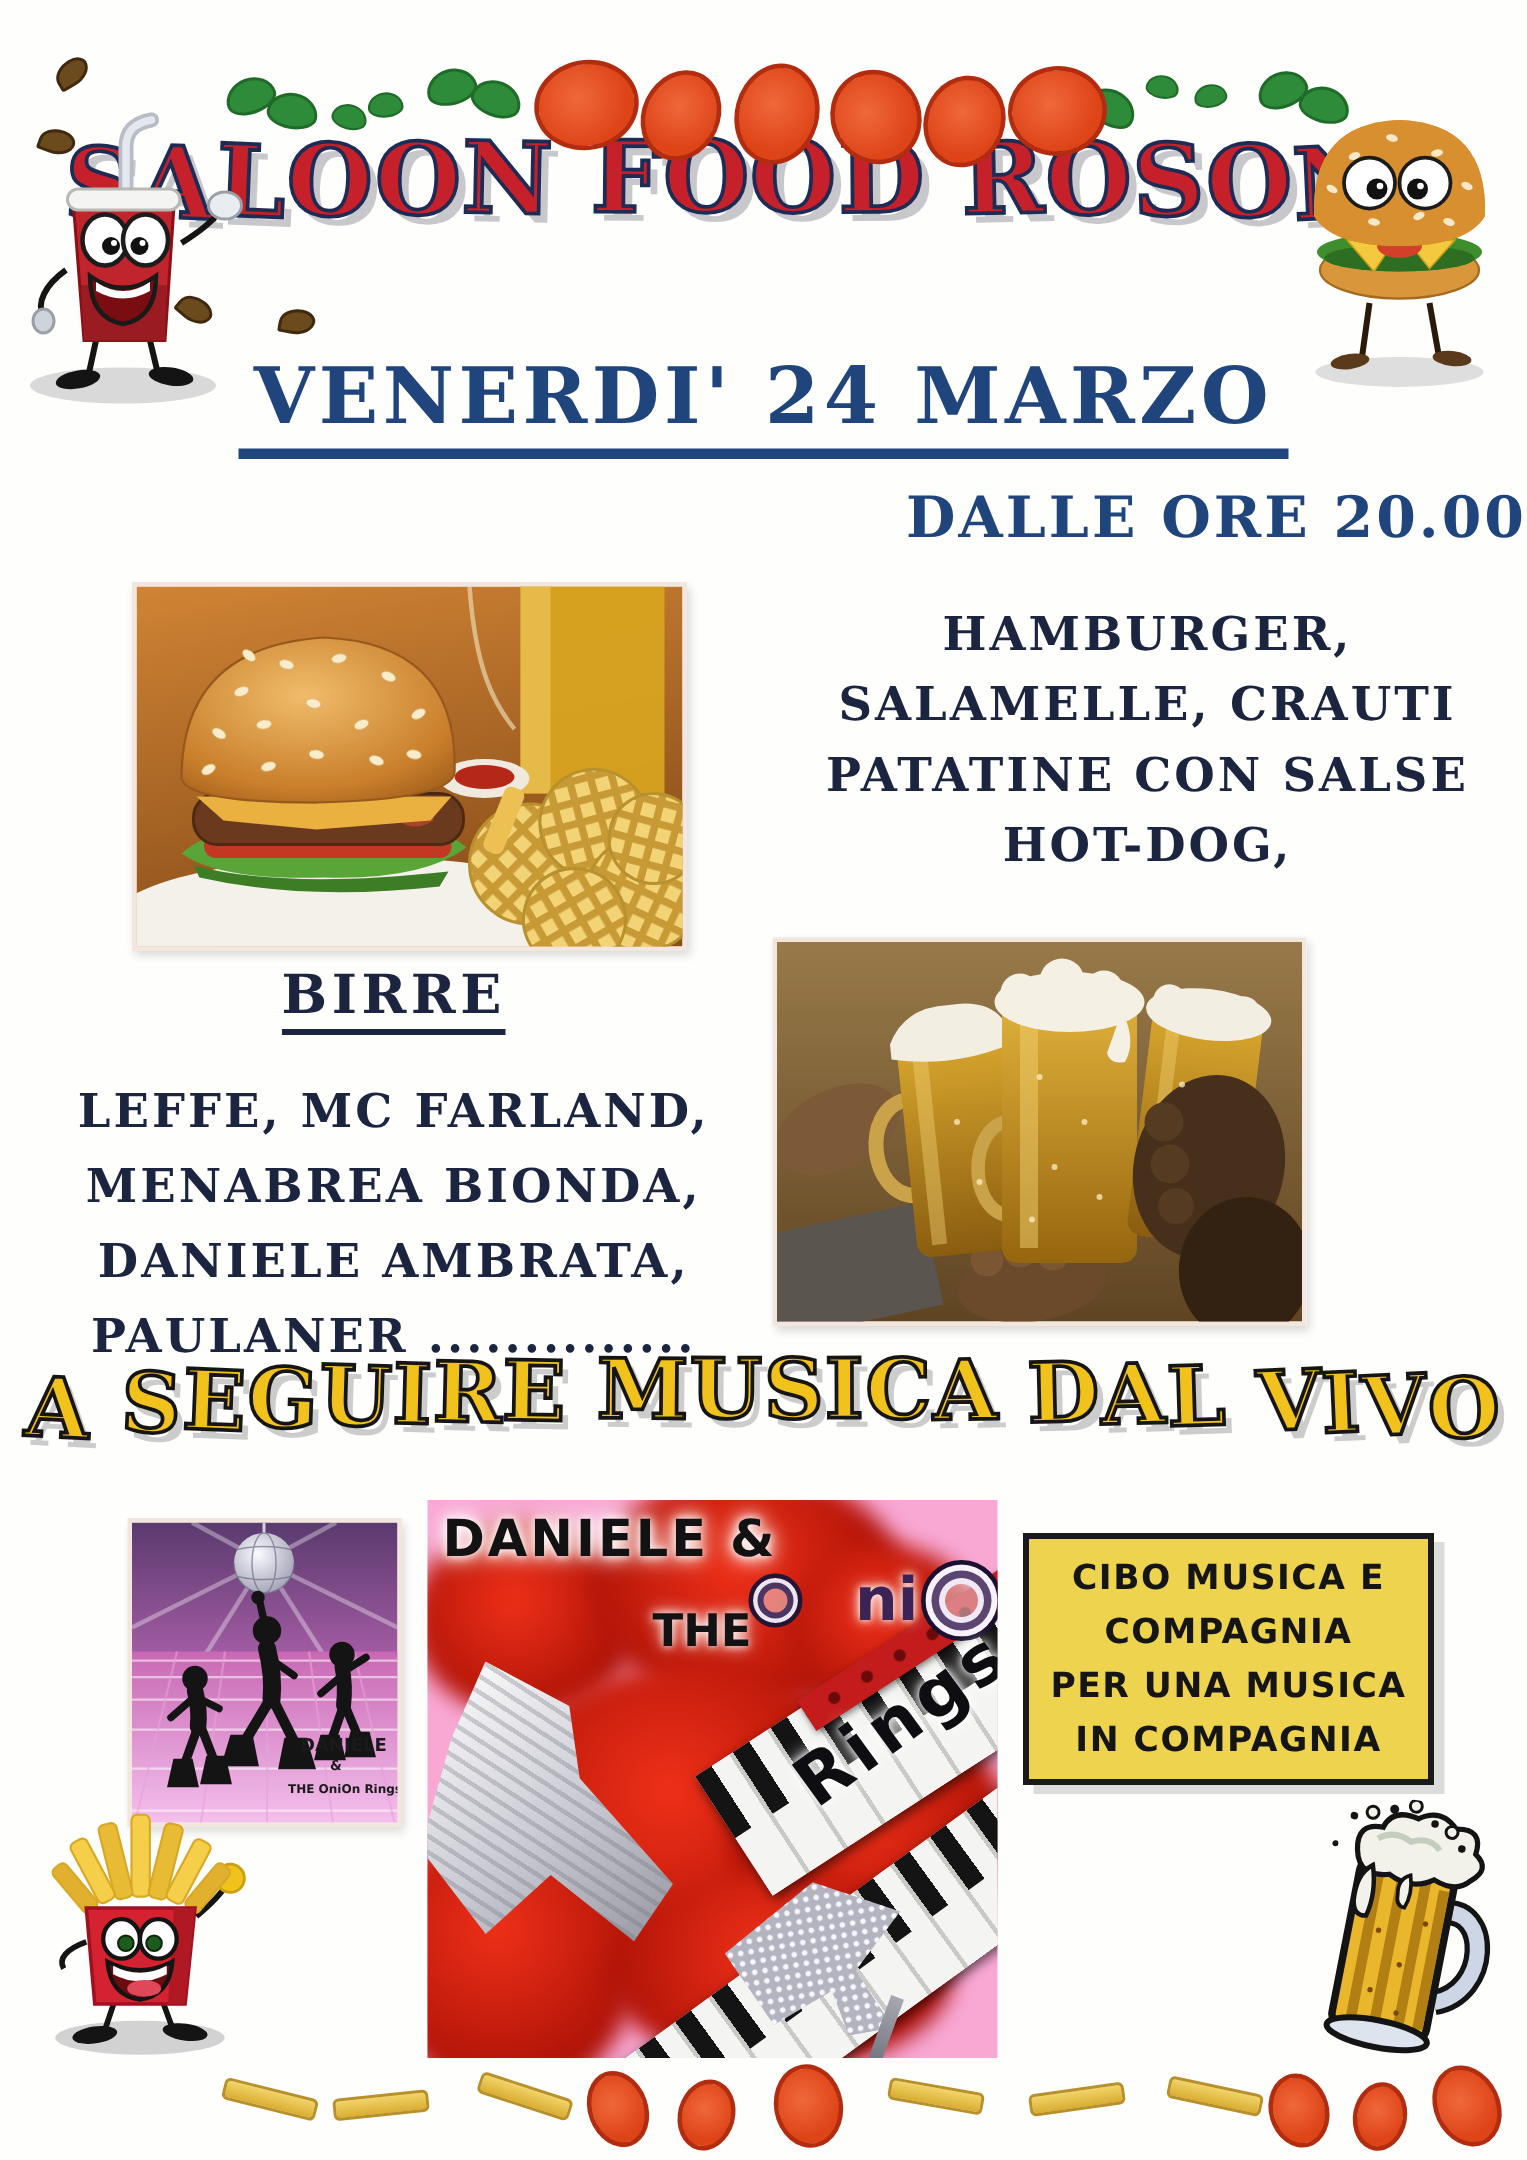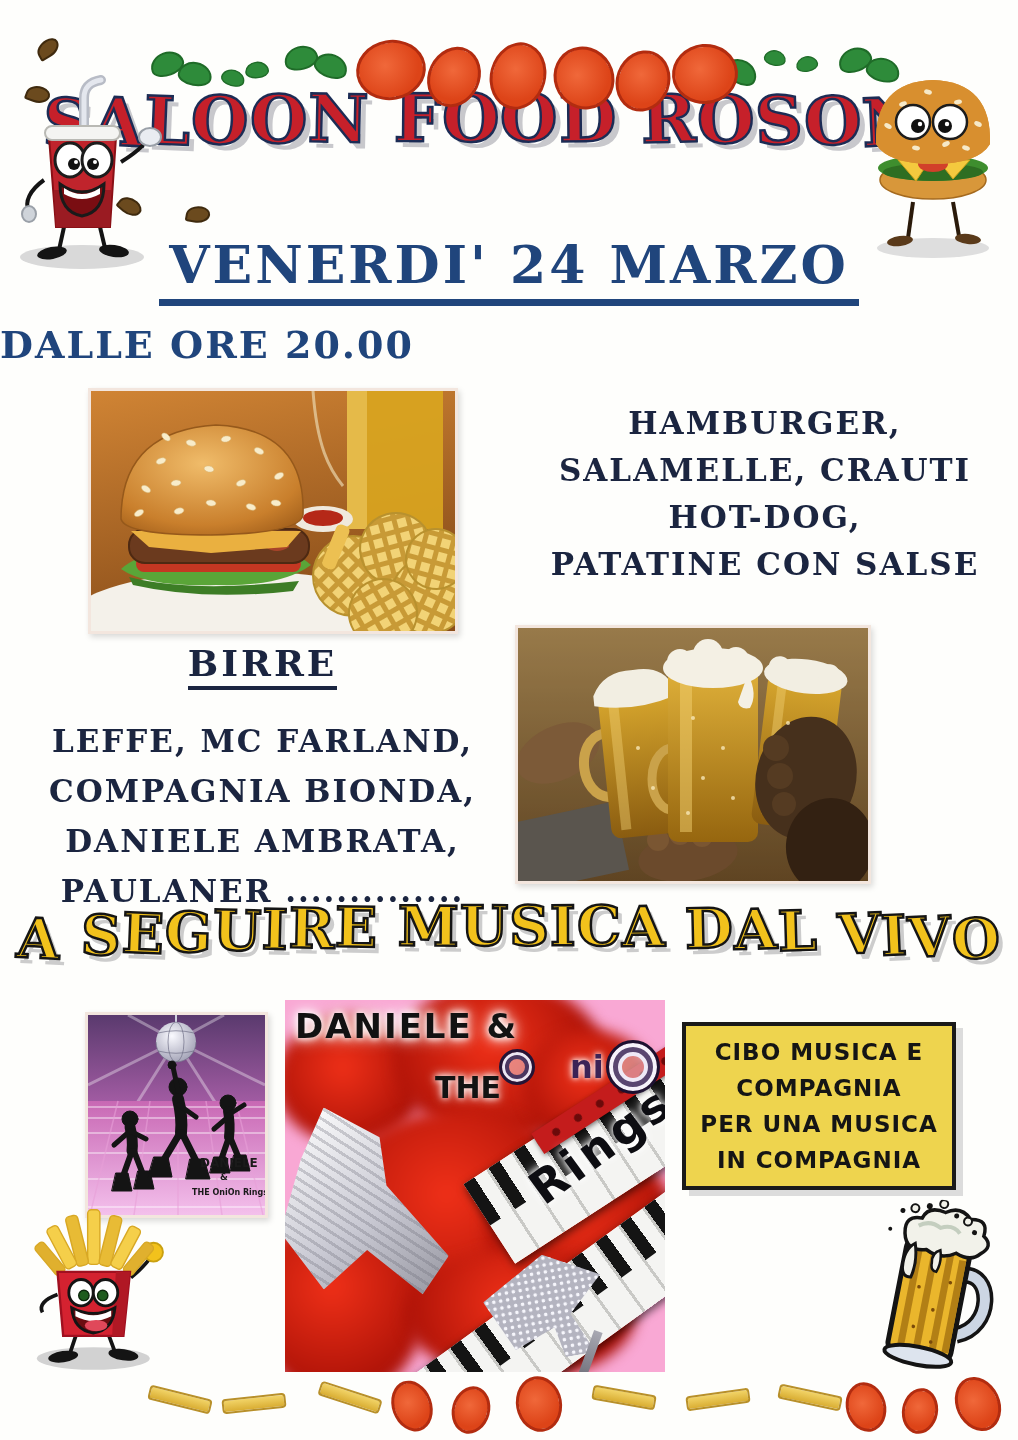--- a/index.html
+++ b/index.html
@@ -17,21 +17,21 @@
   .fry{height:11px;background:linear-gradient(#f2d468,#d9ad32);border:2px solid #b8902a;
        border-radius:4px;}
 
   
   .title{left:0;top:84px;width:100%;text-align:center;font-weight:bold;font-size:66px;
          color:#c6202a;letter-spacing:1px;-webkit-text-stroke:2.5px #1c2c55;
          text-shadow:6px 6px 0 #c8c8cc;white-space:nowrap;}
   .date-wrap{left:0;top:234px;width:100%;text-align:center;}
   .date-line{font-weight:bold;font-size:52px;color:#20457c;letter-spacing:3px;white-space:nowrap;}
   .date-underline{width:700px;height:7px;background:#20457c;margin:4px auto 0;}
-  .time-line{left:0;top:322px;width:100%;text-align:left;font-weight:bold;font-size:38px;
+  .time-line{left:0;top:322px;width:100%;text-align:right;font-weight:bold;font-size:38px;
              color:#20457c;letter-spacing:2px;}
 
   
   .menu{color:#1b2540;font-weight:bold;text-align:center;}
   .menu-heading{display:inline-block;font-size:36px;letter-spacing:3px;
                 border-bottom:4px solid #1b2540;padding-bottom:2px;}
   .menu-heading-suffix{font-size:27px;letter-spacing:2px;margin-left:10px;}
   .menu-line{display:block;font-size:31px;letter-spacing:2px;line-height:47px;}
   .birre .menu-line{line-height:50px;}
 
@@ -69,21 +69,21 @@
             font-weight:bold;font-size:30px;color:#131313;
             text-shadow:0 0 6px #fff,0 0 12px #fff;}
   .onion{position:absolute;left:214px;top:40px;display:flex;align-items:center;
          font-family:"DejaVu Sans",sans-serif;font-weight:bold;color:#3c2356;
          text-shadow:0 0 5px #fff,0 0 10px #fff;}
   .ring{display:inline-block;border-radius:50%;border:3px solid #241436;
         box-shadow:inset 0 0 0 3px #ece6f2, inset 0 0 0 7px #4a3660;background:rgba(250,246,255,.45);}
   .ring-sm{width:30px;height:30px;margin-right:2px;}
   .ring-lg{width:48px;height:48px;margin:0 2px;border-color:#1c1030;
            box-shadow:inset 0 0 0 4px #f6f2fa, inset 0 0 0 9px #5a4670, inset 0 0 0 13px #efe9f6;}
-  .onion-letters{font-size:32px;padding-left:33px;}
+  .onion-letters{font-size:40px;padding-left:33px;}
   .band-rings{position:absolute;left:234px;top:118px;transform:rotate(-36deg);
               font-family:"DejaVu Sans",sans-serif;font-weight:bold;font-size:46px;
               letter-spacing:4px;color:#0d0d12;text-shadow:0 0 6px #fff,0 0 12px #fff;}
 
   
   .info-box{left:682px;top:1022px;width:266px;height:160px;background:#eed44e;
             border:4px solid #1a1a1a;box-shadow:7px 6px 0 #dcdcdc;
             display:flex;flex-direction:column;justify-content:center;align-items:center;
             font-family:"DejaVu Sans",sans-serif;font-weight:bold;font-size:23px;color:#151515;
             letter-spacing:1px;line-height:36px;text-align:center;}
@@ -216,32 +216,32 @@
       <ellipse cx="48" cy="122" rx="5" ry="3" transform="rotate(-30 48 122)"></ellipse>
       <ellipse cx="185" cy="112" rx="5" ry="3" transform="rotate(10 185 112)"></ellipse>
       <ellipse cx="75" cy="46" rx="5" ry="3" transform="rotate(40 75 46)"></ellipse>
     </g>
   </svg>
 
   <div class="abs menu" style="left:520px;top:392px;width:490px;">
     <div style="margin-top:8px;">
       <span class="menu-line">HAMBURGER,</span>
       <span class="menu-line">SALAMELLE, CRAUTI</span>
+      <span class="menu-line">PATATINE CON SALSE</span>
       <span class="menu-line">HOT-DOG,</span>
-      <span class="menu-line">PATATINE CON SALSE</span>
     </div>
   </div>
 
   <div class="abs menu birre" style="left:40px;top:642px;width:445px;">
     <div>
       <span class="menu-heading">BIRRE</span>
     </div>
     <div style="margin-top:26px;">
       <span class="menu-line">LEFFE, MC FARLAND,</span>
-      <span class="menu-line">COMPAGNIA BIONDA,</span>
+      <span class="menu-line">MENABREA BIONDA,</span>
       <span class="menu-line">DANIELE AMBRATA,</span>
       <span class="menu-line">PAULANER ..............</span>
     </div>
   </div>
 
   <svg class="abs photo" style="left:515px;top:625px;" width="350" height="253" viewBox="0 0 350 253">
     <defs>
       <linearGradient id="sepia" x1="0" y1="0" x2="0" y2="1">
         <stop offset="0" stop-color="#b08f58"></stop>
           <stop offset="1" stop-color="#6b4e28"></stop>

